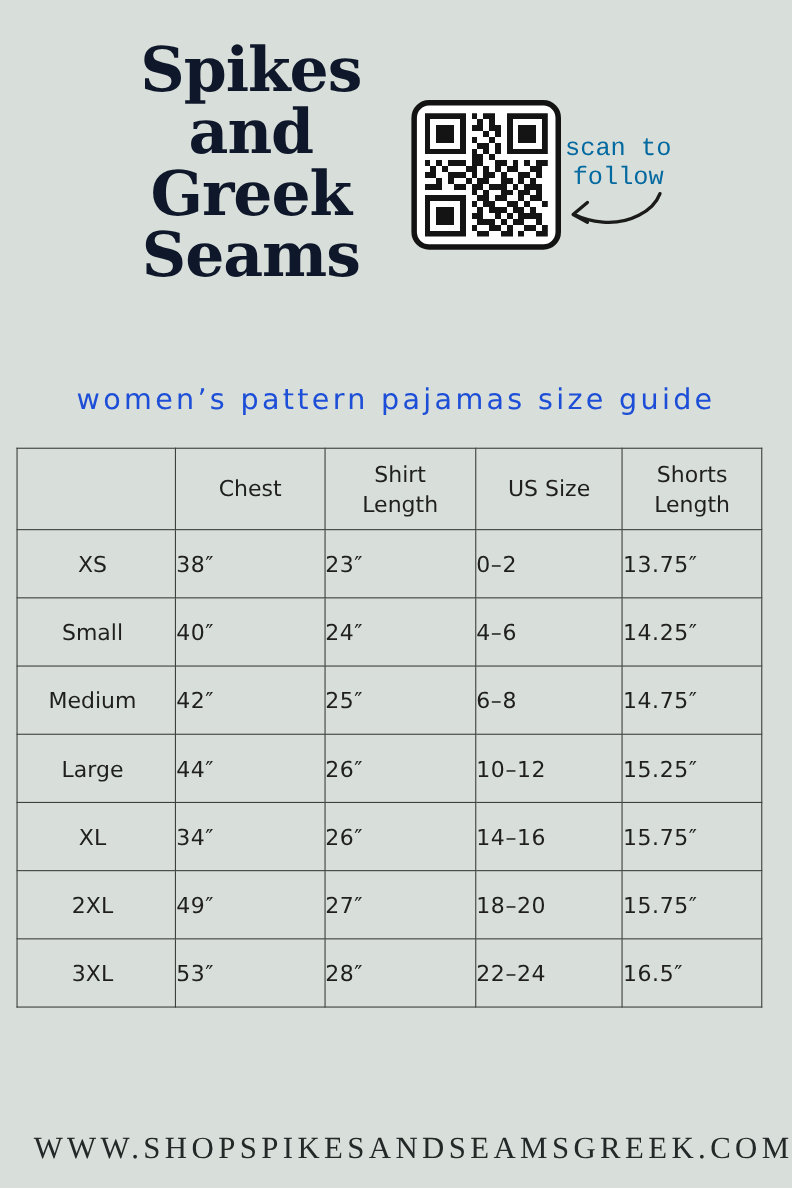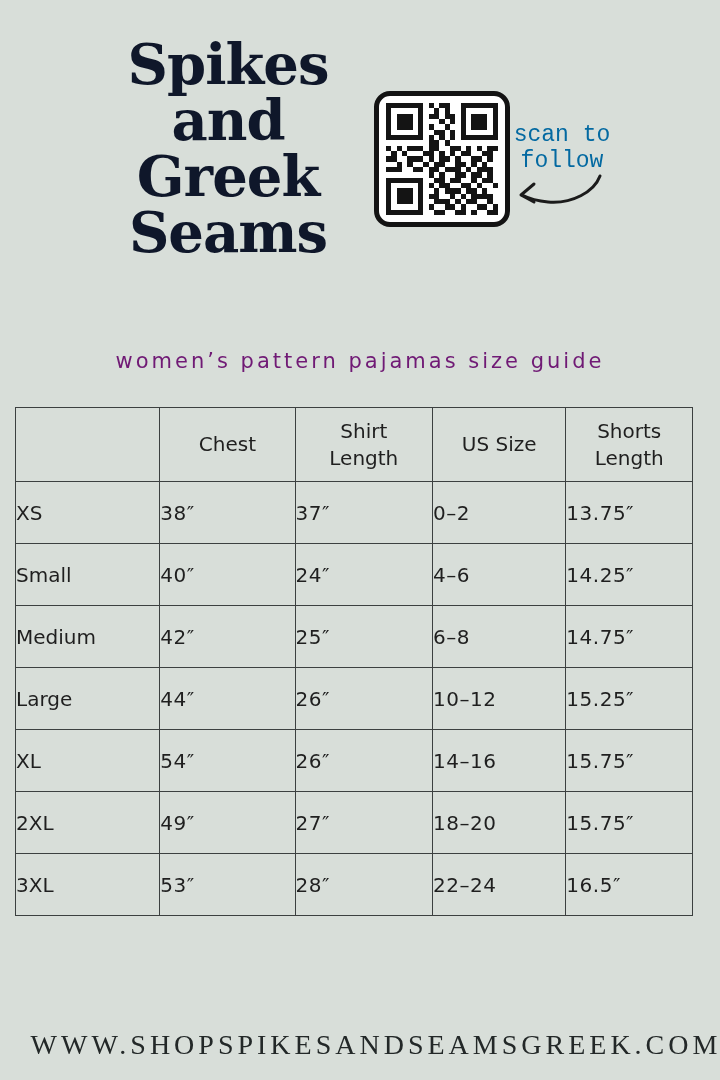--- a/index.html
+++ b/index.html
@@ -30,40 +30,40 @@
   .scan-label {
     position:absolute; left:506px; top:122px; width:112px;
     text-align:center;
     font-family:Liberation Mono, monospace;
     font-size:23px; line-height:26px; color:#0369a1;
   }
   .arrow-svg { position:absolute; left:504px; top:168px; }
   .tagline {
     position:absolute; left:0; top:349px; width:720px;
     text-align:center;
-    font-size:21px; letter-spacing:3px; color:#701a75;
+    font-size:26px; letter-spacing:3px; color:#1d4ed8;
   }
   table.size-table {
     position:absolute; left:15px; top:407px; width:678px;
     border-collapse:collapse; table-layout:fixed;
   }
   .size-table th, .size-table td {
     border:1px solid #3c4040;
     font-weight:400;
     color:#1f1f1f;
     padding:0;
   }
   .size-table thead tr { height:74px; }
   .size-table tbody tr { height:62px; }
   .size-table th {
     font-size:20px; text-align:center; line-height:27px;
     padding:0 14px;
   }
   .size-table td.cell-size {
-    text-align:left; padding-right:7px; font-size:20px;
+    text-align:center; padding-right:7px; font-size:20px;
   }
   .size-table td.cell-val {
     text-align:left; font-size:20px; letter-spacing:0.5px;
   }
   .footer {
     position:absolute; left:0; top:1029px; width:720px;
     text-align:center;
     font-family:"Liberation Serif", serif;
     font-size:28px; letter-spacing:4px; color:#232828;margin-left:16px;
   }
@@ -347,21 +347,21 @@
         <th>Chest</th>
         <th>Shirt Length</th>
         <th>US Size</th>
         <th>Shorts Length</th>
       </tr>
     </thead>
     <tbody>
     <tr>
       <td class="cell-size">XS</td>
       <td class="cell-val">38″</td>
-      <td class="cell-val">37″</td>
+      <td class="cell-val">23″</td>
       <td class="cell-val">0–2</td>
       <td class="cell-val">13.75″</td>
     </tr>
 
     <tr>
       <td class="cell-size">Small</td>
       <td class="cell-val">40″</td>
       <td class="cell-val">24″</td>
       <td class="cell-val">4–6</td>
       <td class="cell-val">14.25″</td>
@@ -378,21 +378,21 @@
     <tr>
       <td class="cell-size">Large</td>
       <td class="cell-val">44″</td>
       <td class="cell-val">26″</td>
       <td class="cell-val">10–12</td>
       <td class="cell-val">15.25″</td>
     </tr>
 
     <tr>
       <td class="cell-size">XL</td>
-      <td class="cell-val">54″</td>
+      <td class="cell-val">34″</td>
       <td class="cell-val">26″</td>
       <td class="cell-val">14–16</td>
       <td class="cell-val">15.75″</td>
     </tr>
 
     <tr>
       <td class="cell-size">2XL</td>
       <td class="cell-val">49″</td>
       <td class="cell-val">27″</td>
       <td class="cell-val">18–20</td>

